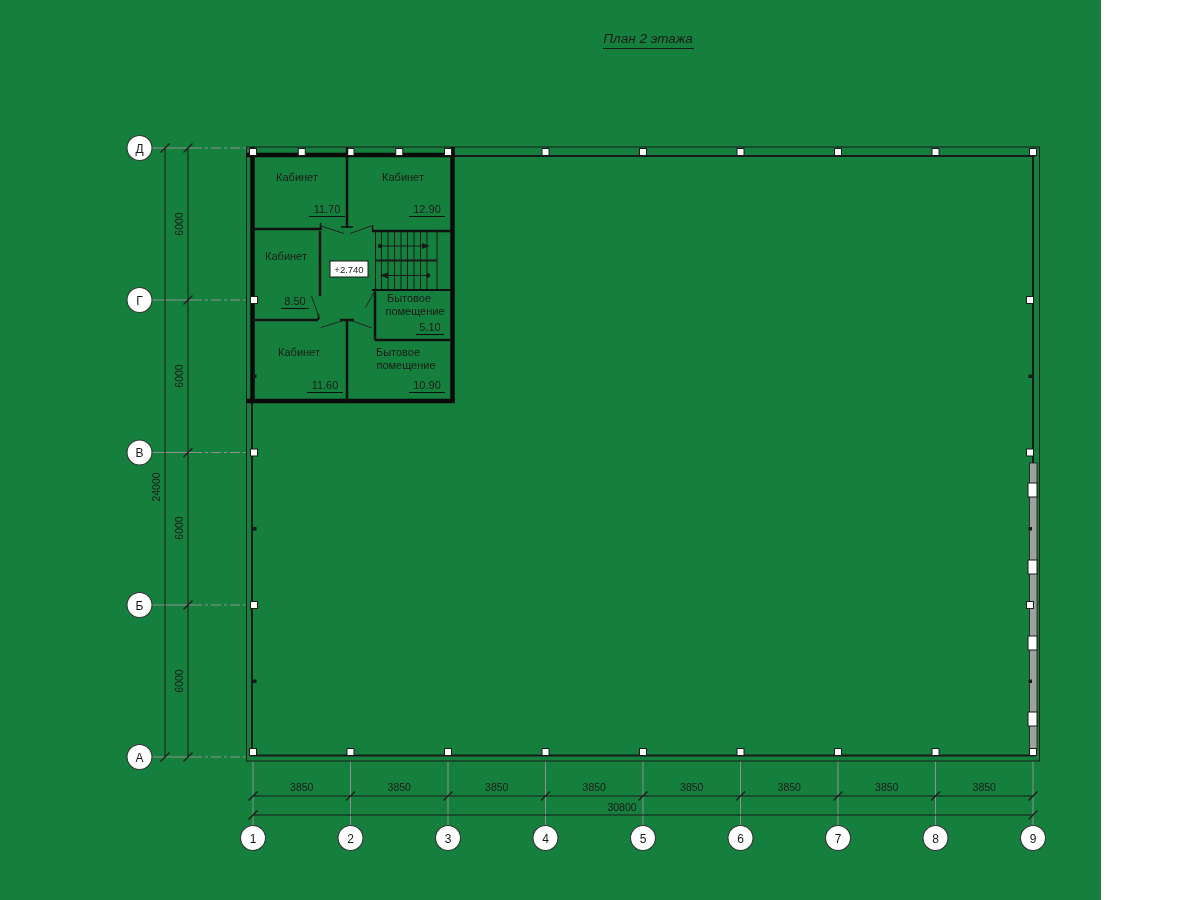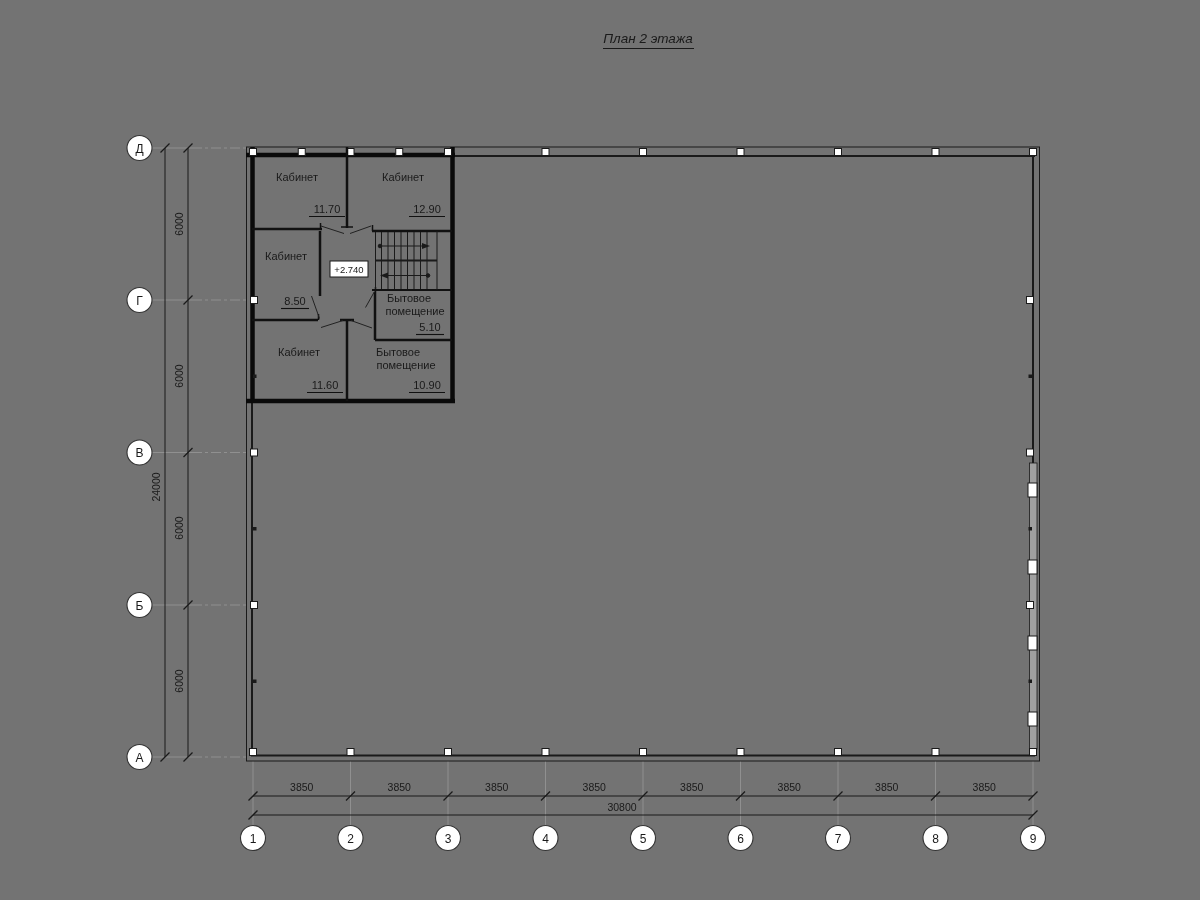--- a/index.html
+++ b/index.html
@@ -1,16 +1,16 @@
 <!DOCTYPE html>
 <html><head>
 <meta charset="utf-8">
 <style>
   html,body{margin:0;padding:0;background:#ffffff;}
-  .page{position:relative;width:1200px;height:900px;background:#737373;overflow:hidden;
+  .page{position:relative;width:1101px;height:900px;background:#15803d;overflow:hidden;
         font-family:"Liberation Sans", sans-serif;}
   svg{position:absolute;left:0;top:0;}
   text{fill:#1a1a1a;}
   .t-title{font-size:13.5px;font-style:italic;}
   .t-room{font-size:11px;}
   .t-area{font-size:11px;}
   .t-dim{font-size:10.5px;}
   .t-axis{font-size:12px;}
   .t-level{font-size:9.5px;}
 </style>

